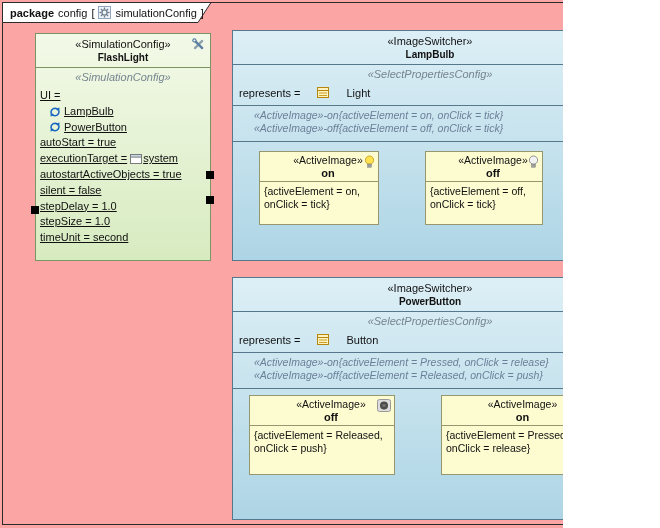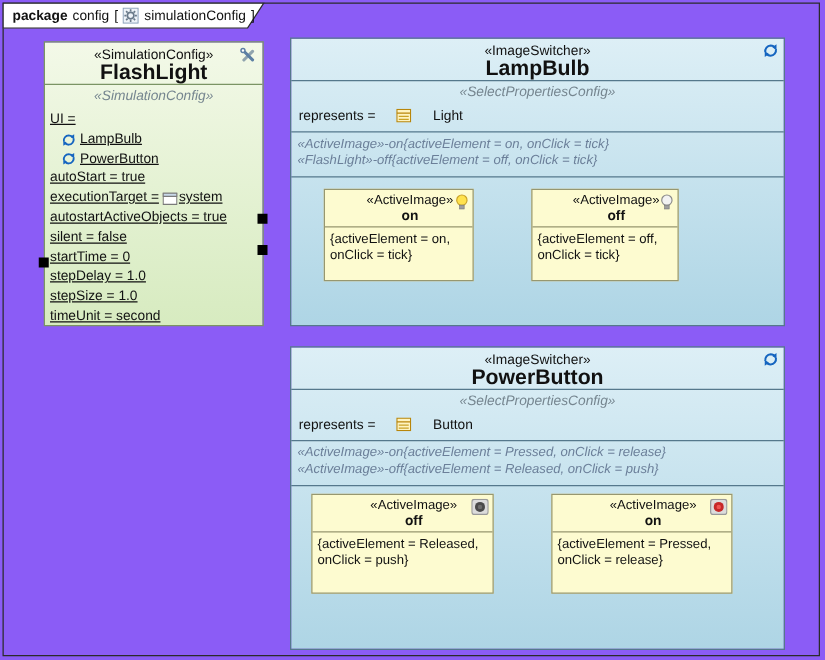--- a/index.html
+++ b/index.html
@@ -1,51 +1,51 @@
 <!DOCTYPE html>
 <html style="--config-box-border: #7b9464; --config-box-fill-top: #f3f9e8; --config-box-fill-bottom: #d7ebc0; --switcher-box-border: #55788c; --switcher-box-fill-top: #ddeff6; --switcher-box-fill-bottom: #aed5e5; --active-image-fill: #fdfbd0; --active-image-border: #97976f; --tagged-value-text: #6b7f99; --stereotype-italic-text: #75858f; --refresh-icon-blue: #1565c0;"><head>
 <meta charset="utf-8">
 <style>
   * { margin:0; padding:0; box-sizing:border-box; }
   html,body { width:660px; height:528px; background:#fff; }
   body { font-family:"Liberation Sans", sans-serif; color:#111; }
-  #screen { position:relative; width:660px; height:528px; background:#8b5cf6; overflow:hidden; }
+  #screen { position:relative; width:563px; height:528px; background:#fca5a5; overflow:hidden; }
 
   .frame { position:absolute; left:2px; top:2px; width:654px; height:523px; border:1px solid #2b2b2b; }
 
   .tab { position:absolute; left:2px; top:2px; width:210px; height:21px; }
   .tab .shape { position:absolute; left:0; top:0; }
   .tab .content { position:absolute; left:8px; top:0; height:21px; display:flex; align-items:center; gap:4px; font-size:11px; white-space:nowrap; }
   .tab .kind { font-weight:bold; }
 
   .box { position:absolute; border:1px solid; font-size:11px; }
   .fl { left:35px; top:33px; width:176px; height:228px;
         background:linear-gradient(180deg, var(--config-box-fill-top,#f3f9e8), var(--config-box-fill-bottom,#d7ebc0));
         border-color:var(--config-box-border,#7b9464); }
   .sw { background:linear-gradient(180deg, var(--switcher-box-fill-top,#ddeff6), var(--switcher-box-fill-bottom,#aed5e5));
         border-color:var(--switcher-box-border,#55788c); position:absolute; }
   #lampbulb-box { left:232px; top:30px; width:396px; height:231px; }
   #powerbutton-box { left:232px; top:277px; width:396px; height:243px; }
 
   .hdr { text-align:center; padding-top:3px; line-height:14px; }
-  .hdr .name { font-weight:bold; font-size:17px; }
+  .hdr .name { font-weight:bold; font-size:10px; }
   .sep { height:0; border-top:1px solid; margin-top:2px; }
   .fl .sep { border-color:var(--config-box-border,#7b9464); }
   .sw .sep { border-color:var(--switcher-box-border,#55788c); }
   .it { font-style:italic; color:var(--stereotype-italic-text,#75858f); text-align:center; padding-top:2px; line-height:15px; }
 
   .props { padding:3px 2px 0 4px; line-height:15.8px; }
   .prop { white-space:nowrap; display:flex; align-items:center; height:15.8px;text-decoration:underline; }
   .prop.indent { padding-left:9px; }
   .prop .icon { margin-right:3px; display:inline-flex; }
 
   .hdr-icon { position:absolute; top:3px; right:4px; display:inline-flex; }
 
   .rep-row { display:flex; align-items:center; padding-left:6px; gap:17px; height:21px; font-size:11px; }
-  .tags { padding:3px 0 4px 5px; }
+  .tags { padding:3px 0 4px 21px; }
   .tagline { font-style:italic; color:var(--tagged-value-text,#6b7f99); font-size:10.5px; line-height:13px; white-space:nowrap; }
 
   .ai { position:absolute; background:var(--active-image-fill,#fdfbd0); border:1px solid var(--active-image-border,#97976f); font-size:10.5px; }
   .ai .hdr { padding-top:2px; line-height:13px;padding-left:18px; }
   .ai .hdr .name { font-size:11px; }
   .ai .sep { border-color:var(--active-image-border,#97976f); margin-top:1px; }
   .ai .body { padding:3px 2px 0 4px; line-height:12.5px; white-space:nowrap; }
   .ai .corner-icon { position:absolute; top:3px; right:3px; display:inline-flex; }
 
   .anchor { position:absolute; width:8px; height:8px; background:#000; }
@@ -131,21 +131,20 @@
         <span class="icon" style="margin:0 1px 0 3px;">
           <svg width="12" height="10" viewBox="0 0 12 10">
             <rect x="0.5" y="0.5" width="11" height="9" fill="#ffffff" stroke="#7a7a7a"></rect>
             <rect x="0.5" y="0.5" width="11" height="2.6" fill="#c8d8e8" stroke="#7a7a7a"></rect>
           </svg>
         </span>
         <span>system</span>
       </div>
       <div class="prop">autostartActiveObjects = true</div>
       <div class="prop">silent = false</div>
-      <div class="prop">startTime = 0</div>
       <div class="prop">stepDelay = 1.0</div>
       <div class="prop">stepSize = 1.0</div>
       <div class="prop">timeUnit = second</div>
     </div>
   </div>
 
   <div class="anchor" style="left:206px; top:171px;"></div>
   <div class="anchor" style="left:206px; top:196px;"></div>
   <div class="anchor" style="left:31px; top:206px;"></div>
 
@@ -172,21 +171,21 @@
           <line x1="0.5" y1="3.5" x2="11.5" y2="3.5" stroke="#b8860b"></line>
           <line x1="2" y1="6" x2="10" y2="6" stroke="#c9a227"></line>
           <line x1="2" y1="8.5" x2="10" y2="8.5" stroke="#c9a227"></line>
         </svg>
       </span>
       <span>Light</span>
     </div>
     <div class="sep"></div>
     <div class="tags">
       <div class="tagline">«ActiveImage»-on{activeElement = on, onClick = tick}</div>
-      <div class="tagline">«FlashLight»-off{activeElement = off, onClick = tick}</div>
+      <div class="tagline">«ActiveImage»-off{activeElement = off, onClick = tick}</div>
     </div>
     <div class="sep"></div>
 
     <div class="ai" style="left:26px; top:120px; width:120px; height:74px;">
       <span class="corner-icon">
         <svg width="11" height="13" viewBox="0 0 12 14">
           <circle cx="6" cy="5.5" r="4.5" fill="#ffe24d" stroke="#c9a227"></circle>
           <rect x="4" y="9.8" width="4" height="3.4" fill="#9e9e9e" stroke="#707070" stroke-width="0.5"></rect>
         </svg>
       </span>

